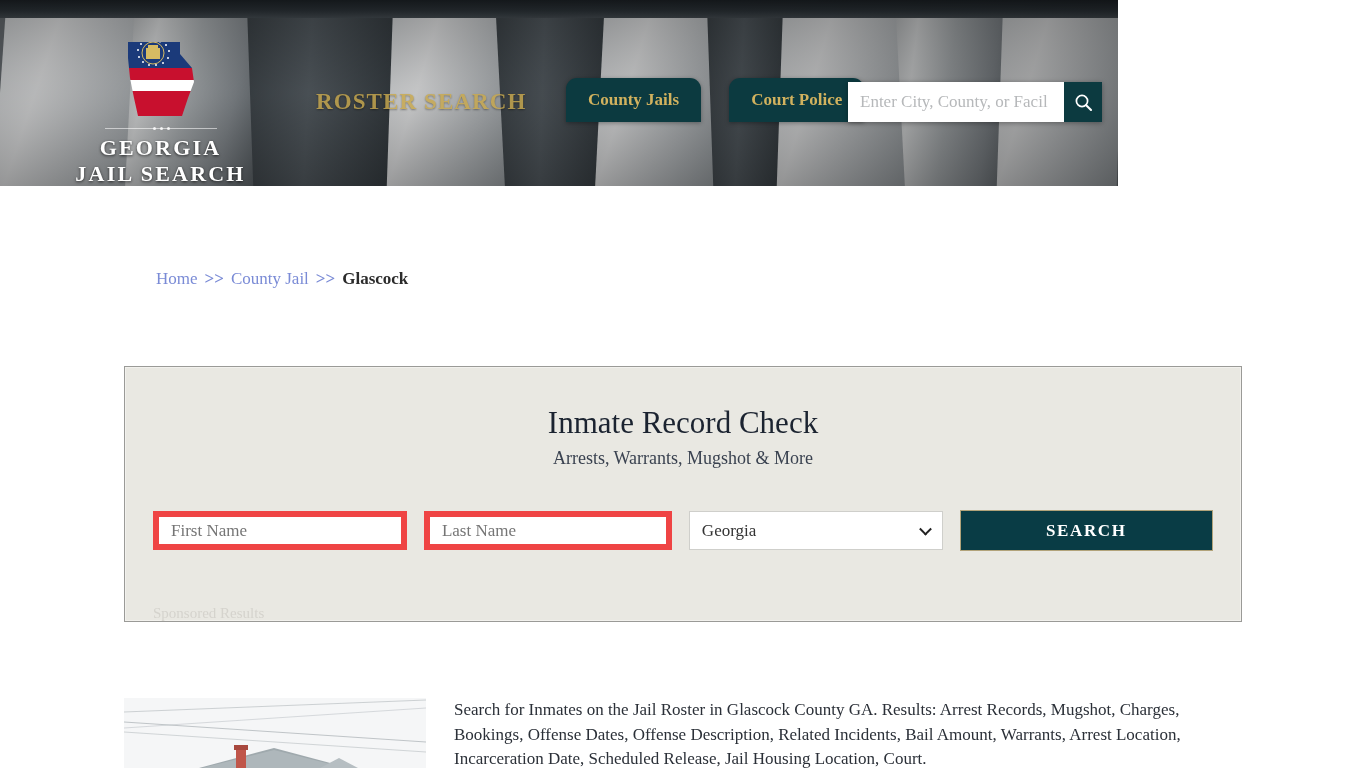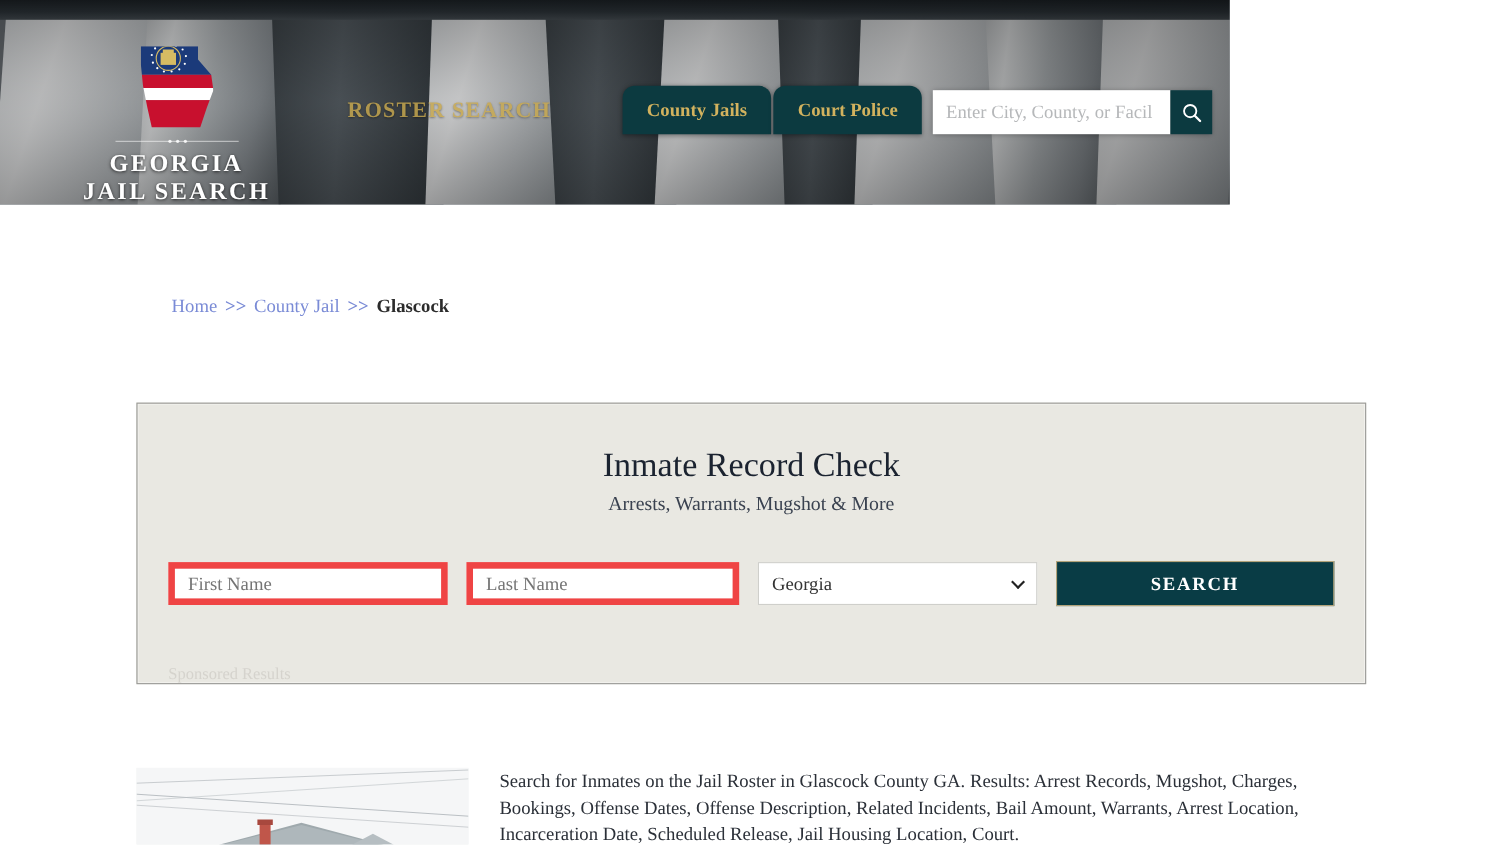--- a/index.html
+++ b/index.html
@@ -69,31 +69,31 @@
     font-weight: 700;
     letter-spacing: 2.2px;
     text-shadow: 0 1px 3px rgba(0,0,0,.7);
     line-height: 1.18;
   }
   .logo-word.l1 { font-size: 22px; margin-top: 6px; }
   .logo-word.l2 { font-size: 22px; }
 
   .roster-search-text {
     position: absolute; left: 316px; top: 89px;
-    font-size: 20px; font-weight: 700;
+    font-size: 23px; font-weight: 700;
     letter-spacing: 1.1px;
     color: #c9a94e;
     opacity: .82;
     text-shadow: 0 1px 2px rgba(0,0,0,.45);
   }
 
   
   .nav {
     position: absolute; left: 566px; top: 78px;
-    display: flex; gap: 2px; align-items: flex-end;
+    display: flex; gap: 28px; align-items: flex-end;
   }
   .nav-btn {
     height: 44px; padding: 0 22px;
     display: flex; align-items: center; justify-content: center;
     background: #0c3a40;
     color: #d2b25e;
     font-size: 17px; font-weight: 700;
     border-radius: 11px 11px 0 0;
     box-shadow: 0 1px 4px rgba(0,0,0,.35);
     cursor: pointer;

